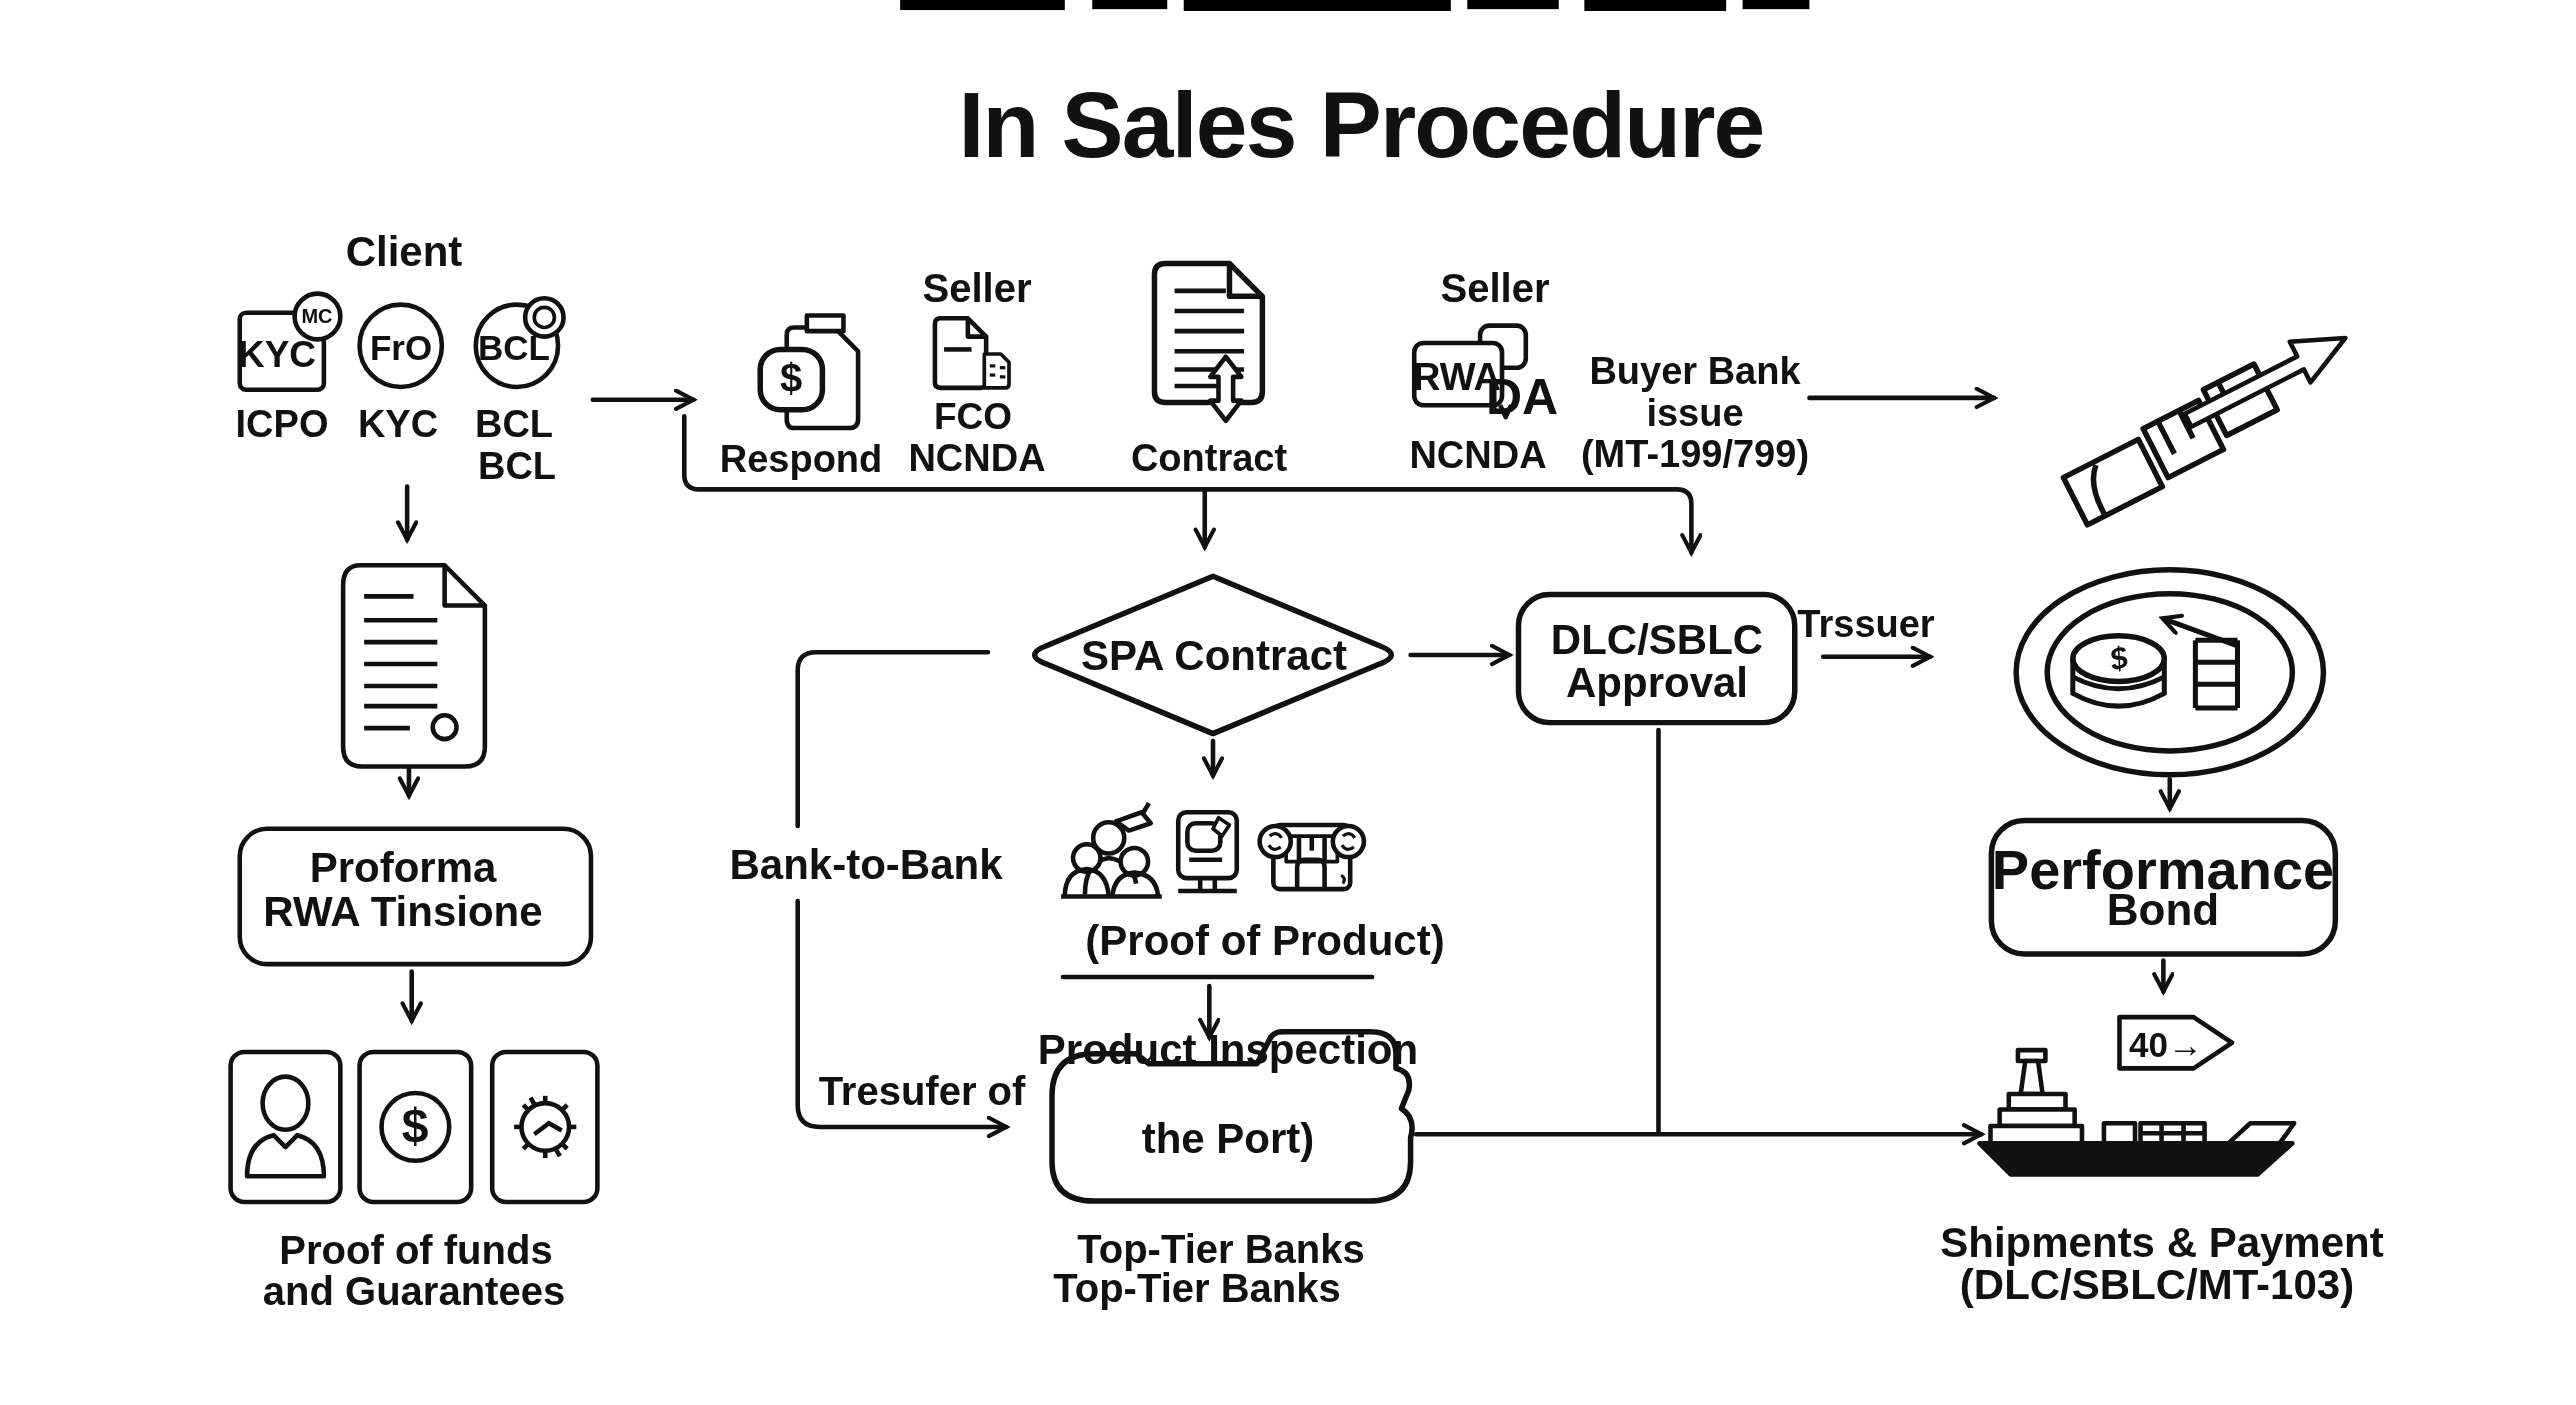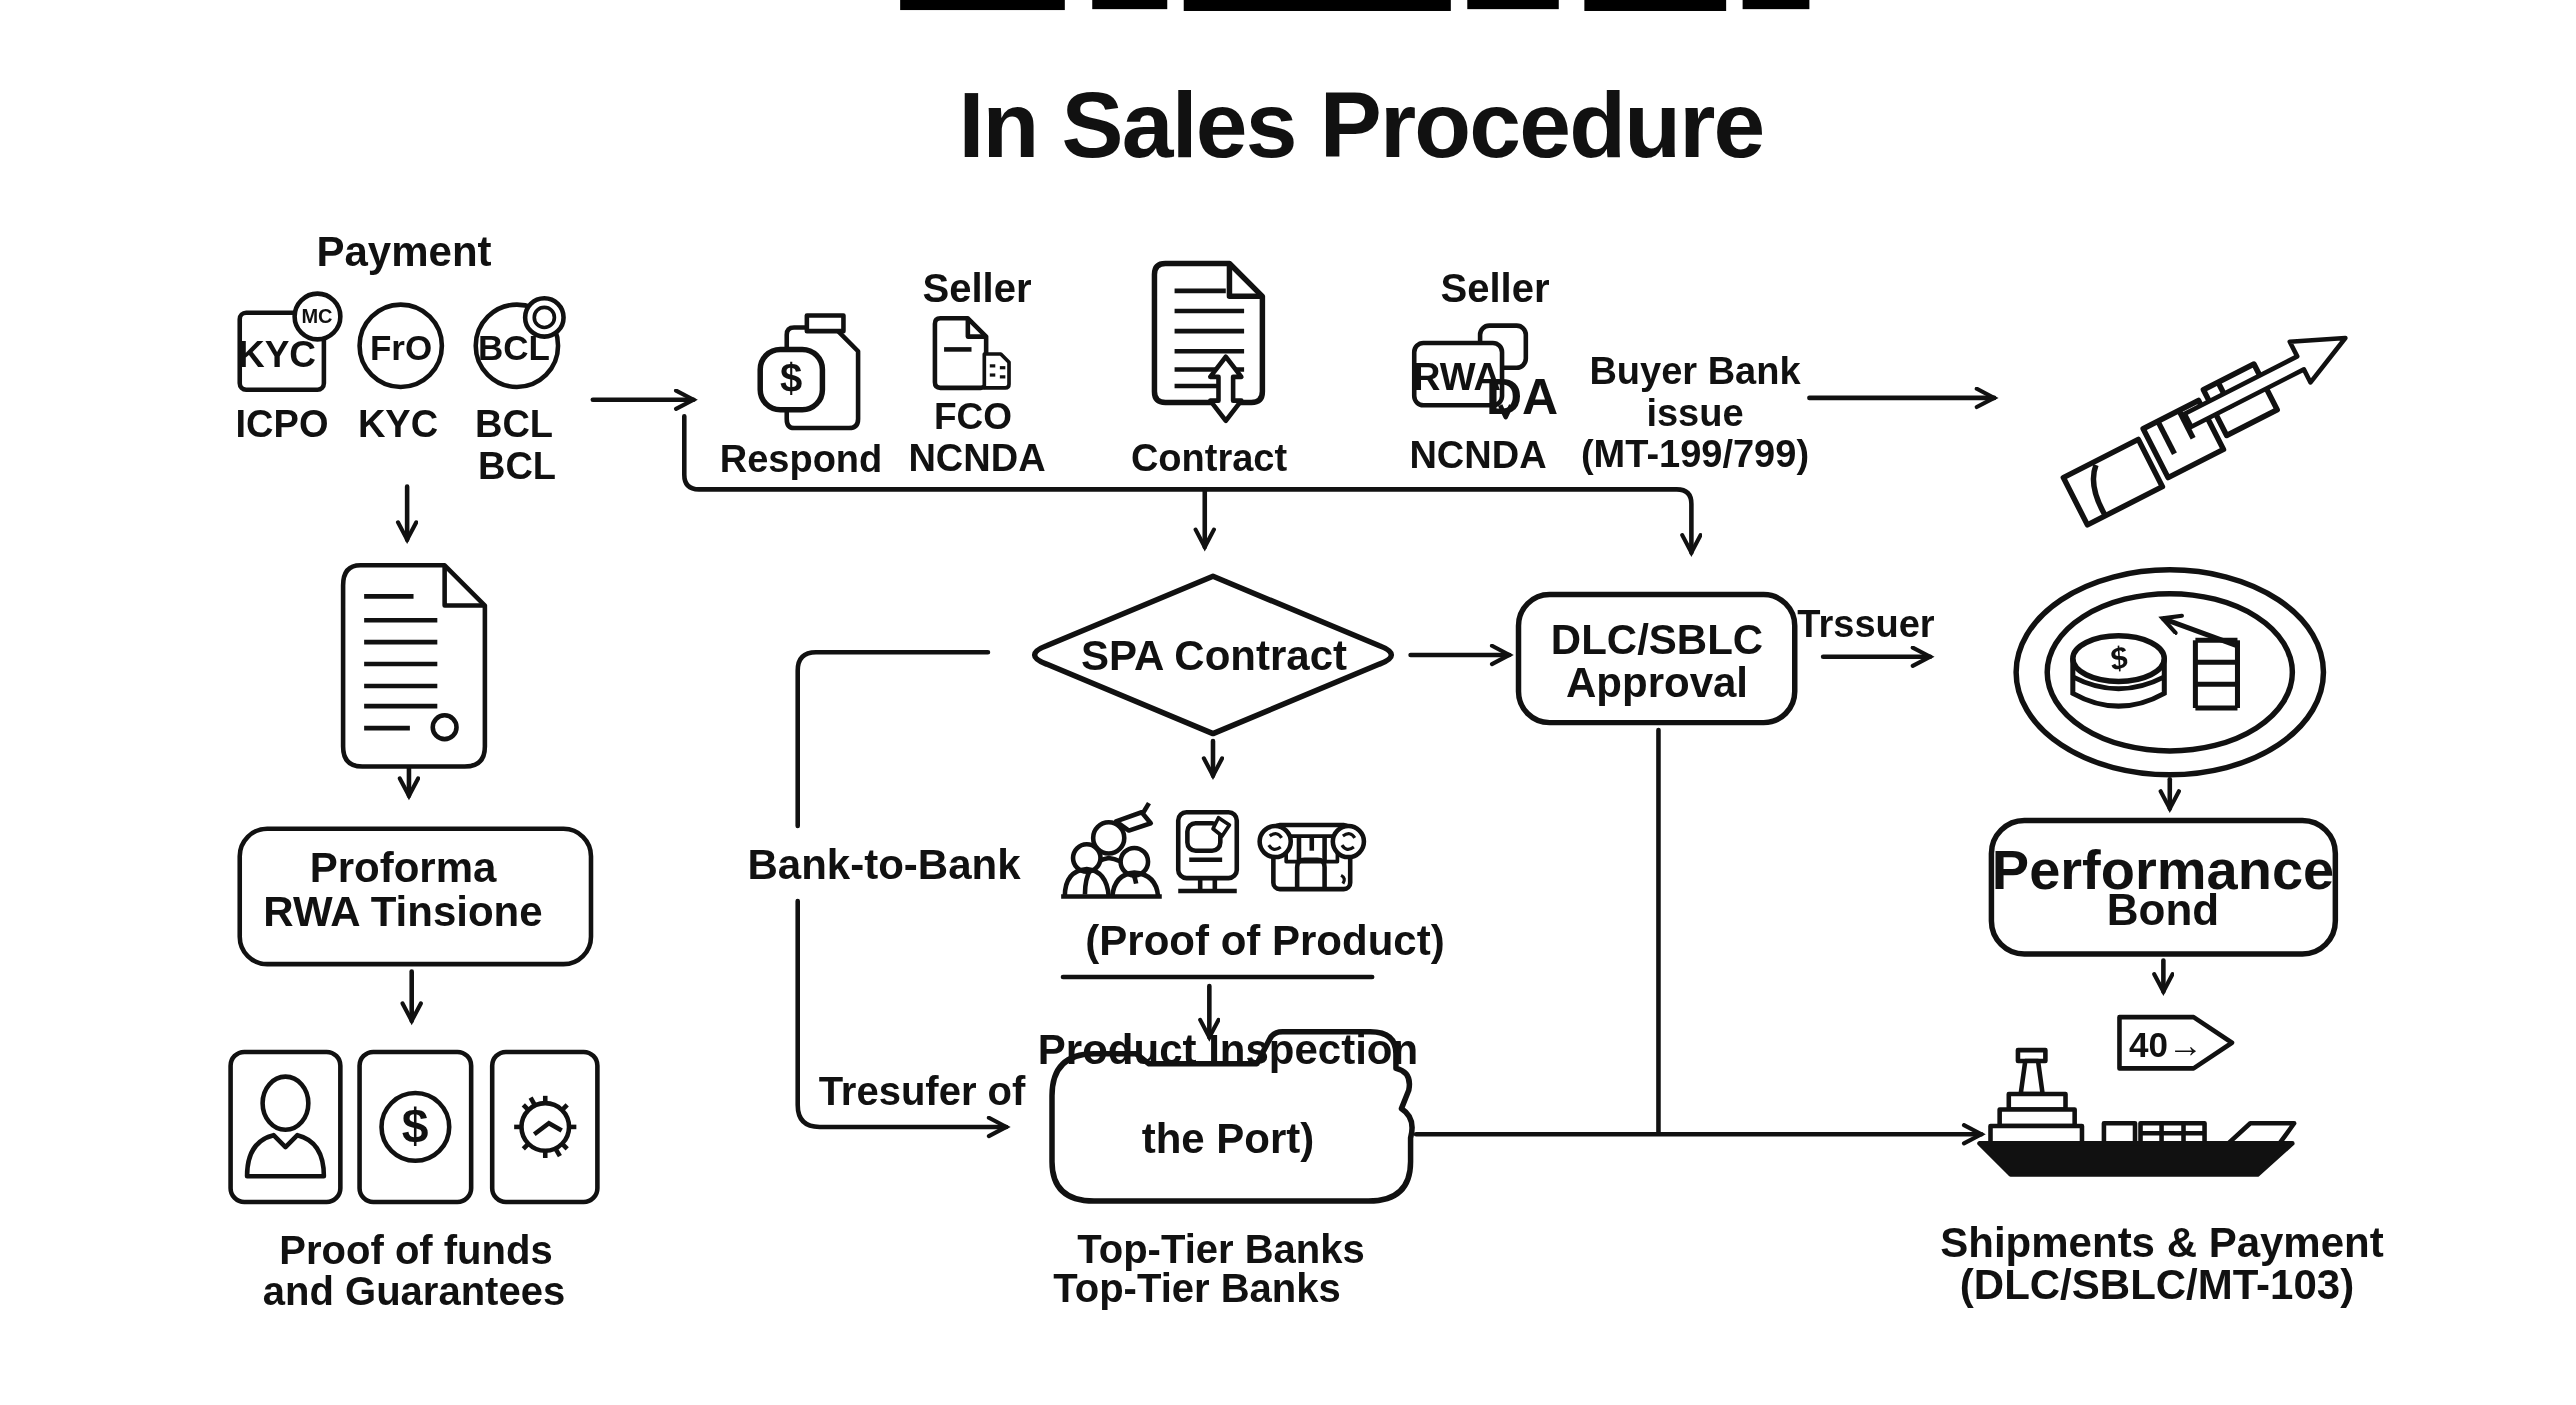--- a/index.html
+++ b/index.html
@@ -236,21 +236,21 @@
       <line x1="2363" y1="1228" x2="2363" y2="1250"></line>
       <line x1="2387" y1="1228" x2="2387" y2="1250"></line>
       <line x1="2340" y1="1239" x2="2410" y2="1239"></line>
       <path d="M2436 1250 L2460 1228 H2508 L2492 1250 Z"></path>
       <path d="M2164 1250 H2506 L2468 1284 H2198 Z" fill="#111"></path>
     </g>
   </svg>
 
   <div class="t title" style="left:1361px;top:75px;font-size:93px;">In Sales Procedure</div>
 
-  <div class="t" style="left:404px;top:229px;font-size:42px;">Payment</div>
+  <div class="t" style="left:404px;top:229px;font-size:42px;">Client</div>
   <div class="t" style="left:277px;top:335px;font-size:37px;">KYC</div>
   <div class="t" style="left:317px;top:306px;font-size:20px;">MC</div>
   <div class="t" style="left:401px;top:329px;font-size:35px;">FrO</div>
   <div class="t" style="left:514px;top:329px;font-size:35px;">BCL</div>
   <div class="t" style="left:282px;top:404px;font-size:38px;">ICPO</div>
   <div class="t" style="left:398px;top:404px;font-size:38px;">KYC</div>
   <div class="t" style="left:514px;top:404px;font-size:38px;">BCL</div>
   <div class="t" style="left:517px;top:446px;font-size:38px;">BCL</div>
   <div class="t" style="left:403px;top:845px;font-size:42px;">Proforma</div>
   <div class="t" style="left:403px;top:889px;font-size:42px;">RWA Tinsione</div>
@@ -272,21 +272,21 @@
   <div class="t" style="left:1695px;top:351px;font-size:38px;">Buyer Bank</div>
   <div class="t" style="left:1695px;top:393px;font-size:38px;">issue</div>
   <div class="t" style="left:1695px;top:434px;font-size:38px;">(MT-199/799)</div>
 
   <div class="t" style="left:1214px;top:633px;font-size:42px;">SPA Contract</div>
   <div class="t" style="left:1657px;top:617px;font-size:42px;">DLC/SBLC</div>
   <div class="t" style="left:1657px;top:660px;font-size:42px;">Approval</div>
   <div class="t" style="left:1866px;top:604px;font-size:38px;">Trssuer</div>
   <div class="t coin-sym" style="left:2119px;top:642px;font-size:31px;">$</div>
 
-  <div class="t" style="left:866px;top:842px;font-size:42px;margin-left:18px;">Bank-to-Bank</div>
+  <div class="t" style="left:866px;top:842px;font-size:42px;">Bank-to-Bank</div>
   <div class="t" style="left:922px;top:1070px;font-size:40px;">Tresufer of</div>
 
   <div class="t" style="left:1222px;top:918px;font-size:42px;margin-left:43px;">(Proof of Product)</div>
   <div class="t" style="left:1228px;top:1016px;font-size:42px;margin-top:11px;">Product Inspection</div>
   <div class="t" style="left:1228px;top:1116px;font-size:42px;">the Port)</div>
   <div class="t" style="left:1221px;top:1228px;font-size:40px;">Top-Tier Banks</div>
   <div class="t" style="left:1197px;top:1267px;font-size:40px;">Top-Tier Banks</div>
 
   <div class="t" style="left:2163px;top:840px;font-size:56px;text-align:right;">Performance</div>
   <div class="t" style="left:2163px;top:886px;font-size:44px;">Bond</div>

